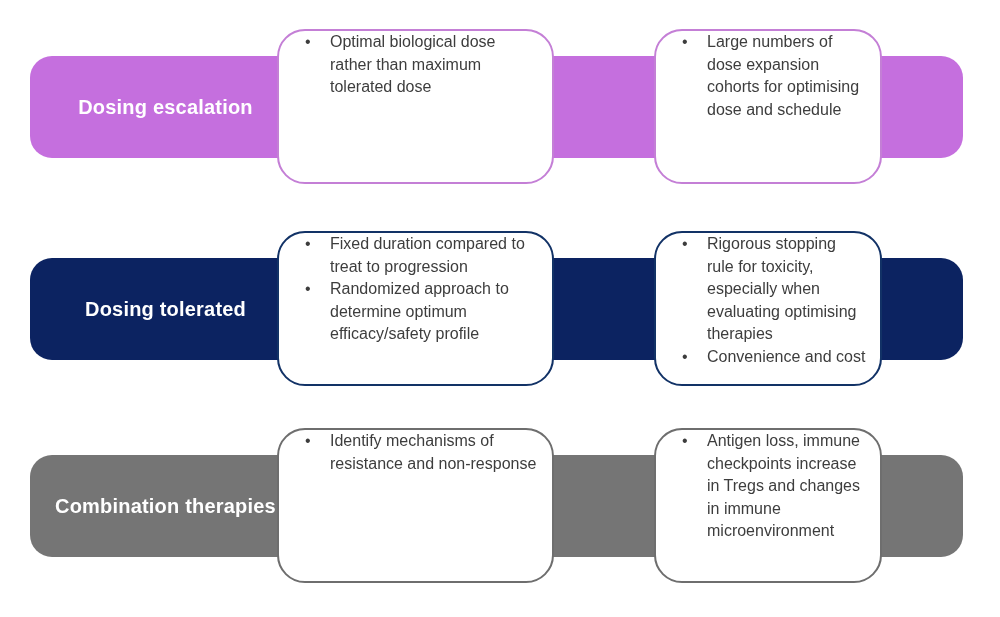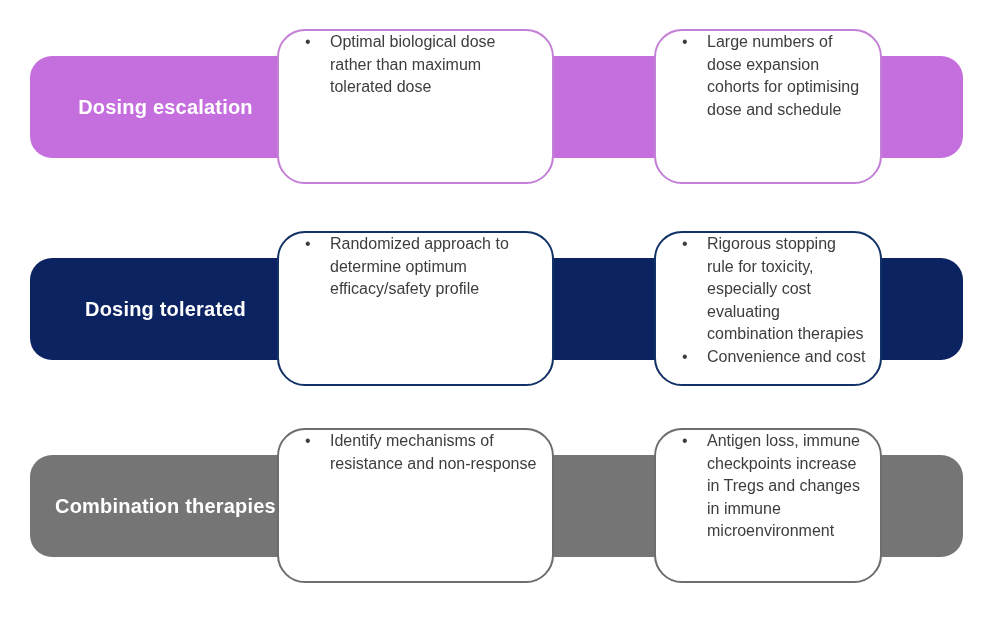--- a/index.html
+++ b/index.html
@@ -97,26 +97,27 @@
       </ul>
     </div>
   </section>
 
   <section class="row row-2" style="--band: #0c2361; --border: #123266;">
     <div class="band">
       <div class="band-label">Dosing tolerated</div>
     </div>
     <div class="box box-1">
       <ul>
+        <li>Fixed duration compared to treat to progression</li>
         <li>Randomized approach to determine optimum efficacy/safety profile</li>
       </ul>
     </div>
     <div class="box box-2">
       <ul>
-        <li>Rigorous stopping rule for toxicity, especially cost evaluating combination therapies</li>
+        <li>Rigorous stopping rule for toxicity, especially when evaluating optimising therapies</li>
         <li>Convenience and cost</li>
       </ul>
     </div>
   </section>
 
   <section class="row row-3" style="--band: #757575; --border: #6e6e6e;">
     <div class="band">
       <div class="band-label">Combination therapies</div>
     </div>
     <div class="box box-1">

